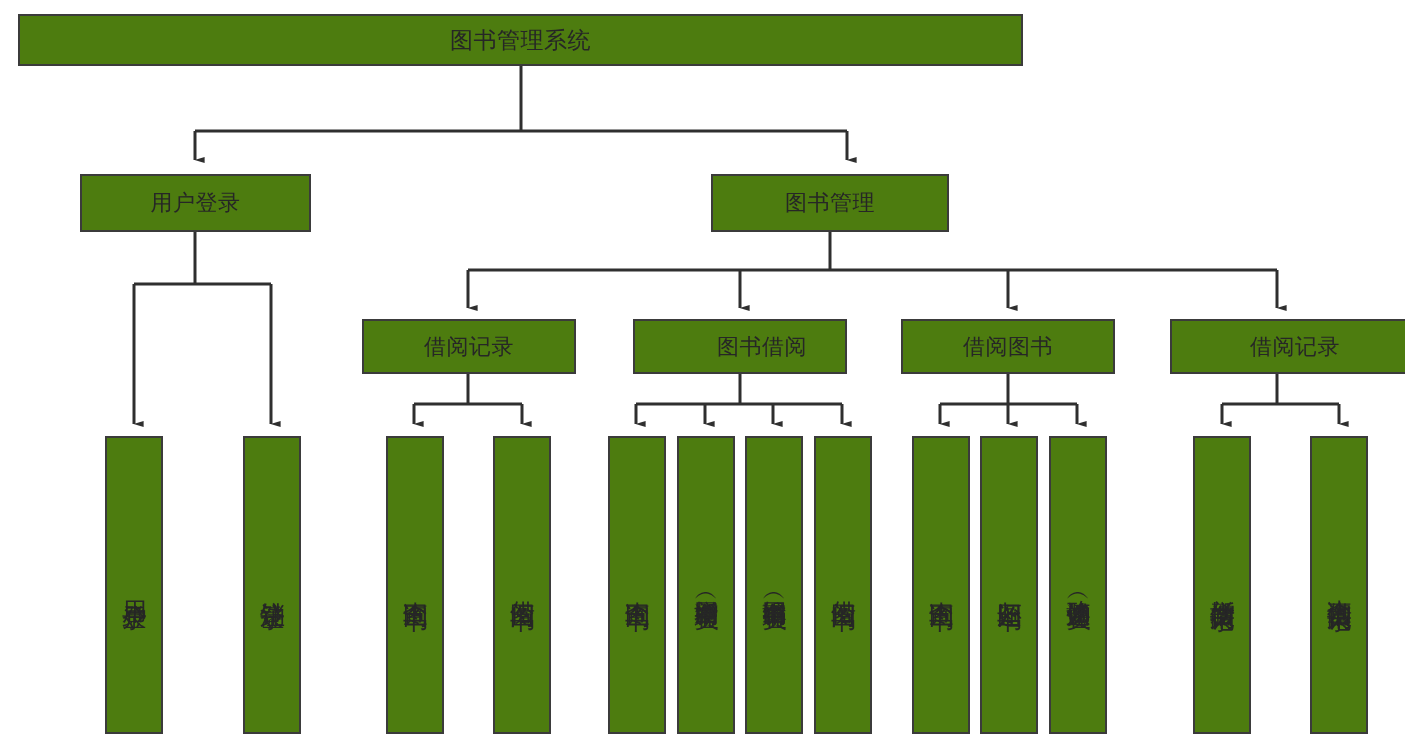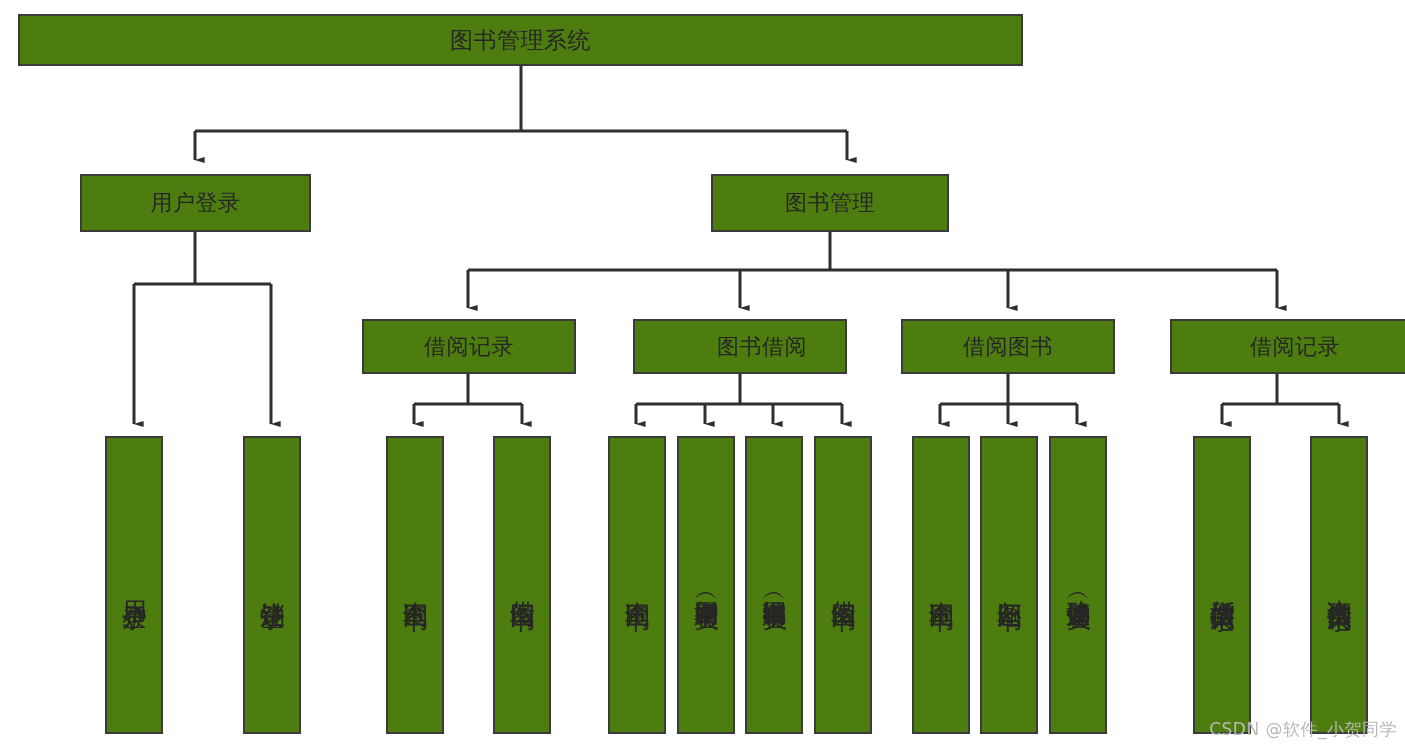--- a/index.html
+++ b/index.html
@@ -195,15 +195,14 @@
     <span class="label">确认归还（管理员）</span>
   </div>
 
   <div class="node vert" style="left:1193px; top:436px; width:58px; height:298px;">
     <span class="label">新增借阅记录</span>
   </div>
   <div class="node vert" style="left:1310px; top:436px; width:58px; height:298px;">
     <span class="label">查询借阅记录</span>
   </div>
 
-  <div id="watermark">CSDN @软件_小贺同学</div>
 
 </div>
 
 </body></html>

